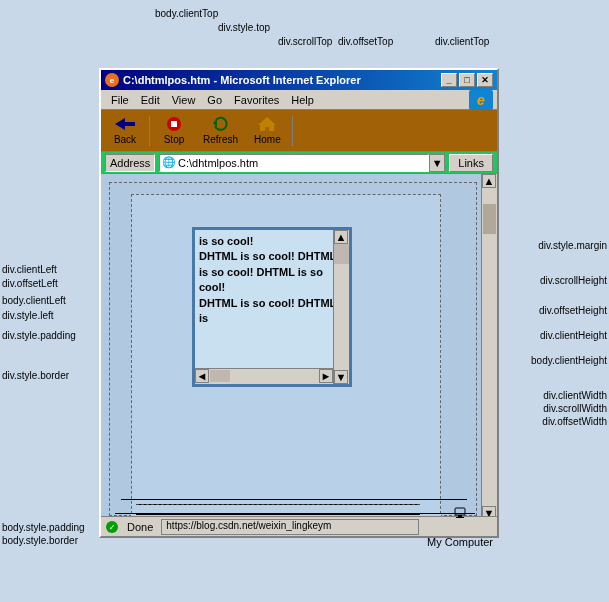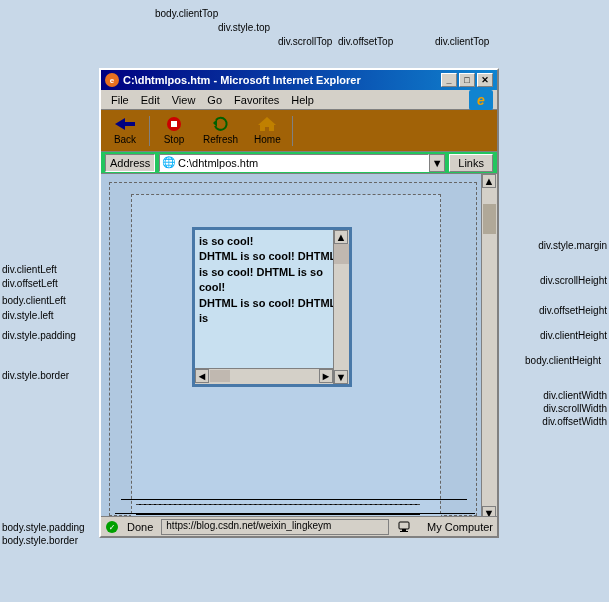--- a/index.html
+++ b/index.html
@@ -289,21 +289,21 @@
   <div class="annotation" style="top:8px; left:155px;">body.clientTop</div>
   <div class="annotation" style="top:22px; left:218px;">div.style.top</div>
   <div class="annotation" style="top:36px; left:278px;">div.scrollTop</div>
   <div class="annotation" style="top:36px; left:338px;">div.offsetTop</div>
   <div class="annotation" style="top:36px; left:435px;">div.clientTop</div>
 
   <div class="annotation" style="top:240px; right:2px;">div.style.margin</div>
   <div class="annotation" style="top:275px; right:2px;">div.scrollHeight</div>
   <div class="annotation" style="top:305px; right:2px;">div.offsetHeight</div>
   <div class="annotation" style="top:330px; right:2px;">div.clientHeight</div>
-  <div class="annotation" style="top:355px; right:8px;margin-left:20px;">body.clientHeight</div>
+  <div class="annotation" style="top:355px; right:2px;margin-left:20px;">body.clientHeight</div>
   <div class="annotation" style="top:390px; right:2px;">div.clientWidth</div>
   <div class="annotation" style="top:403px; right:2px;">div.scrollWidth</div>
   <div class="annotation" style="top:416px; right:2px;">div.offsetWidth</div>
 
   <div class="annotation" style="top:264px; left:2px;">div.clientLeft</div>
   <div class="annotation" style="top:278px; left:2px;">div.offsetLeft</div>
   <div class="annotation" style="top:295px; left:2px;">body.clientLeft</div>
   <div class="annotation" style="top:310px; left:2px;">div.style.left</div>
   <div class="annotation" style="top:330px; left:2px;">div.style.padding</div>
   <div class="annotation" style="top:370px; left:2px;">div.style.border</div>
@@ -431,21 +431,21 @@
 
     <div class="status-bar">
       <div style="width:14px;height:14px;">
         <svg width="14" height="14">
             <circle cx="7" cy="7" r="6" fill="#00a000"></circle>
             <text x="7" y="10" text-anchor="middle" fill="white" font-size="8">✓</text>
           </svg>
       </div>
       <span>Done</span>
       <span style="flex:1;border:1px solid #808080;height:16px;padding:0 4px;font-size:10px;overflow:hidden;text-overflow:ellipsis;white-space:nowrap;">https://blog.csdn.net/weixin_lingkeym</span>
-      <div style="display:flex;align-items:center;gap:16px;">
+      <div style="display:flex;align-items:center;gap:16px;flex-direction:column;">
         <svg width="14" height="14">
             <rect x="2" y="2" width="10" height="7" rx="1" fill="none" stroke="#000" stroke-width="1"></rect>
             <rect x="5" y="9" width="4" height="2" fill="#000"></rect>
             <rect x="3" y="11" width="8" height="1" fill="#000"></rect>
           </svg>
         <span>My Computer</span>
       </div>
     </div>
   </div>
 

